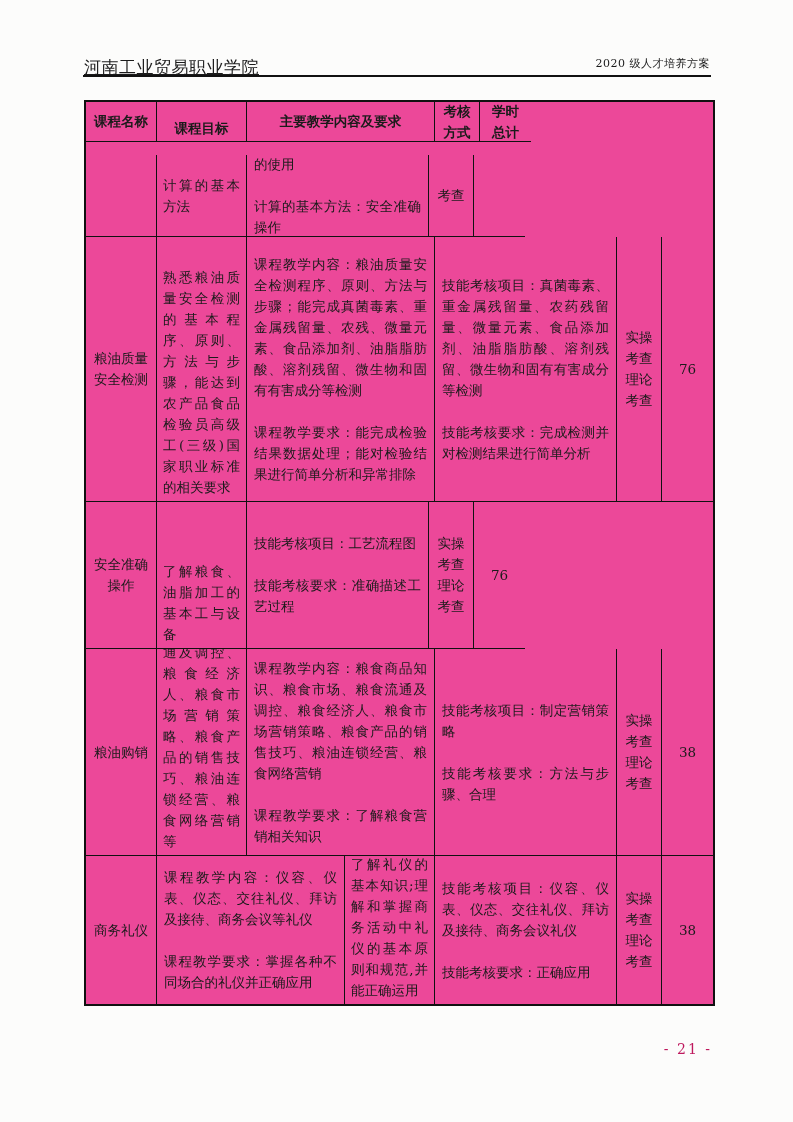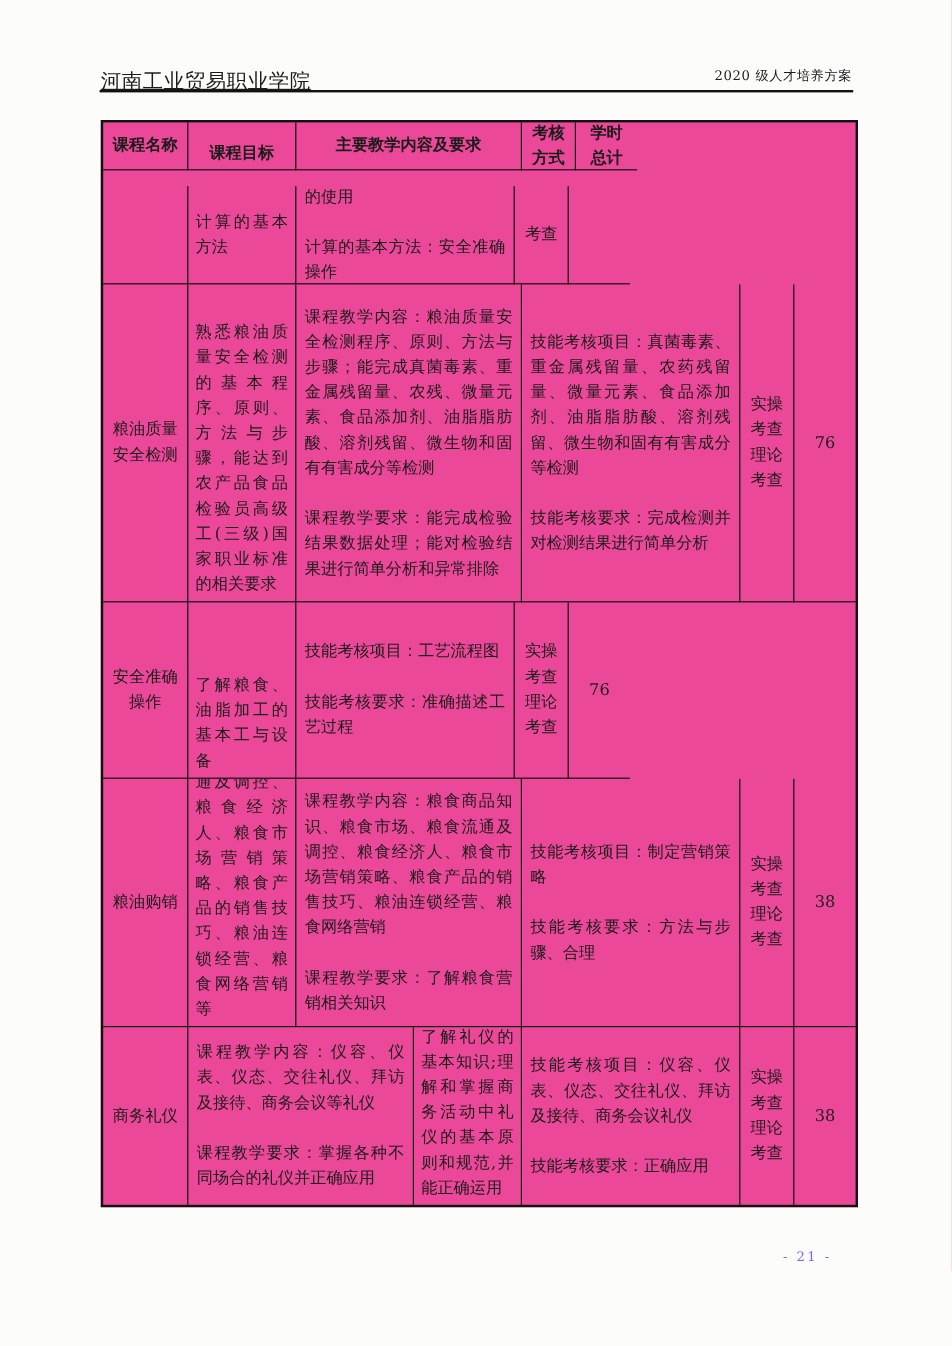--- a/index.html
+++ b/index.html
@@ -62,22 +62,22 @@
   .h-r3{height:147px;} .h-r4{height:207px;} .h-r5{height:148px;}
   
   .ctr .txt{text-align:center;padding:3px 2px;}
   .jst .txt{text-align:justify;}
   .obj .txt{padding:3px 6px;}
   .vtop{align-items:center;margin-top:13px;}
   .hdr .cell{font-weight:bold;}
   .hdr .txt{text-align:center;padding:2px 2px;}
   
   .page-number{
-    position:absolute;top:1041px;right:100px;
-    font-size:11px;color:#8b5cf6;letter-spacing:2px;
+    position:absolute;top:1041px;right:81px;
+    font-size:14px;color:#be185d;letter-spacing:2px;
   }
 </style>
 </head>
 <body>
 
 <div class="page">
 
   <div class="doc-header-left">河南工业贸易职业学院</div>
   <div class="doc-header-right">2020 级人才培养方案</div>
   <div class="doc-header-rule"></div>

